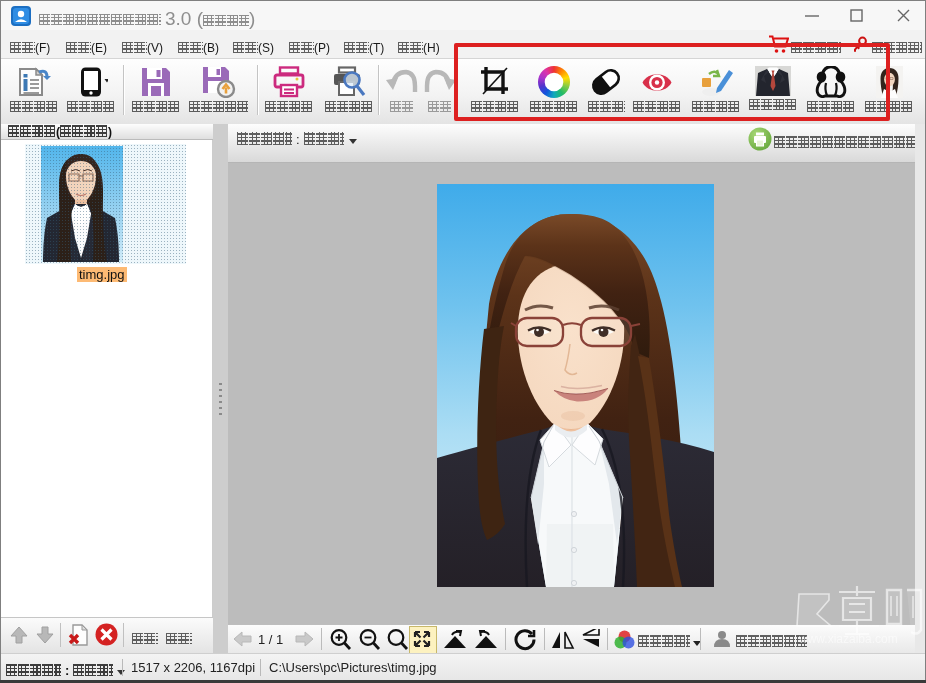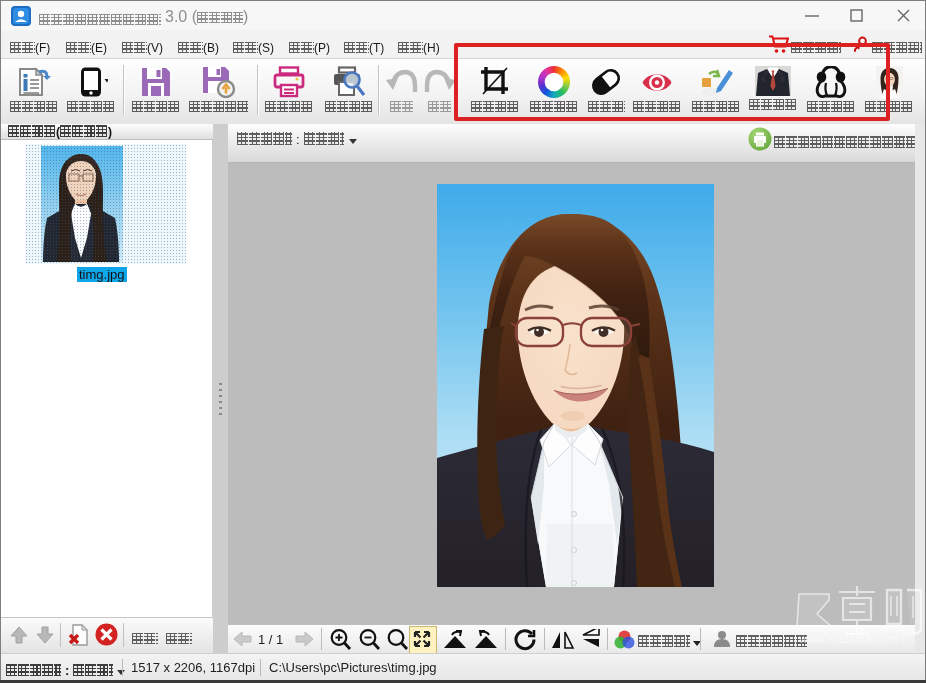--- a/index.html
+++ b/index.html
@@ -54,21 +54,21 @@
 <body>
 <div id="win"></div>
 <div id="titlebar">
   <svg class="abs" style="left:10px;top:5px" width="20" height="20" viewBox="0 0 20 20">
     <rect x="0" y="0" width="20" height="20" rx="4" fill="#1b6ec2"></rect>
     <rect x="2" y="2" width="16" height="16" rx="3" fill="#2f8de4"></rect>
     <circle cx="10" cy="8" r="3.2" fill="#fff"></circle>
     <path d="M4 16 Q10 10.5 16 16 Z" fill="#fff"></path>
   </svg>
   <span class="abs" style="left:38px;top:9px"><i class="zt" style="width:122px"></i></span>
-  <span class="abs" style="left:164px;top:7px;font-size:16px;color:#8e8e8e">3.0 (<i class="zt" style="width:46px"></i>)</span>
+  <span class="abs" style="left:164px;top:7px;font-size:19px;color:#8e8e8e">3.0 (<i class="zt" style="width:46px"></i>)</span>
 
   <svg class="abs" style="left:788px;top:0" width="138" height="29" viewBox="0 0 138 29">
     <path d="M16 15 h14" stroke="#666" stroke-width="1.4" fill="none"></path>
     <rect x="62" y="9" width="11" height="11" stroke="#666" stroke-width="1.4" fill="none"></rect>
     <path d="M109 9 l11 11 M120 9 l-11 11" stroke="#666" stroke-width="1.4" fill="none"></path>
   </svg>
 </div>
 <div id="menubar">
   <span class="abs" style="left:9px;top:8px"><i class="z" style="width:25px"></i><span class="mf">(F)</span></span>
   <span class="abs" style="left:65px;top:8px"><i class="z" style="width:25px"></i><span class="mf">(E)</span></span>
@@ -292,21 +292,21 @@
         <path d="M34 54 l0 6 q6 5 12 0 l0 -6 z" fill="#ecc0a0"></path>
         <path d="M34 58 L20 64 L6 72 Q2 90 2 116 L78 116 Q78 90 74 72 L60 64 L46 58 Z" fill="#232732"></path>
         <path d="M34 58 L20 64 Q26 84 30 116 L38 116 Q34 86 34 58 M46 58 L60 64 Q54 84 50 116 L42 116 Q46 86 46 58" fill="#262a36"></path>
         <path d="M34 58 Q40 64 46 58 L50 68 L46 92 L40 112 L34 92 L30 68 Z" fill="#fafbfc"></path>
         <path d="M34 58 L30 68 L40 80 L50 68 L46 58 Q40 64 34 58" fill="#fff"></path>
         <path d="M26 14 C20 20 18 30 18 42 C18 60 20 78 16 116 L30 116 C28 90 30 70 32 56 C26 48 24 38 24 30 Z" fill="#2c2018"></path>
         <path d="M56 30 C56 42 52 52 48 56 C52 70 54 90 52 116 L66 116 C60 80 62 60 62 44 Z" fill="#2c2018"></path>
       </svg>
     </div>
     <div class="abs" style="left:24px;top:4px;width:161px;height:120px;background-image:radial-gradient(rgba(55,95,120,.9) 0.7px,rgba(0,0,0,0) 0.8px);background-size:3px 3px;opacity:.5"></div>
-    <div class="abs" style="left:76px;top:127px;font-size:13px;color:#111;background:#0ea5e9;padding:0 2px">timg.jpg</div>
+    <div class="abs" style="left:76px;top:127px;font-size:13px;color:#111;background:#fdba74;padding:0 2px">timg.jpg</div>
   </div>
   <div id="lptool">
     <svg class="abs" style="left:8px;top:7px" width="20" height="20" viewBox="0 0 20 20">
       <path d="M10 2 L18 11 h-5 v7 h-6 v-7 H2 Z" fill="#b8b8b8" stroke="#a0a0a0"></path>
     </svg>
     <svg class="abs" style="left:34px;top:7px" width="20" height="20" viewBox="0 0 20 20">
       <path d="M10 18 L18 9 h-5 V2 h-6 v7 H2 Z" fill="#b8b8b8" stroke="#a0a0a0"></path>
     </svg>
     <div class="abs" style="left:59px;top:5px;width:1px;height:24px;background:#c0c0c0"></div>
     <svg class="abs" style="left:66px;top:6px" width="22" height="22" viewBox="0 0 22 22">

